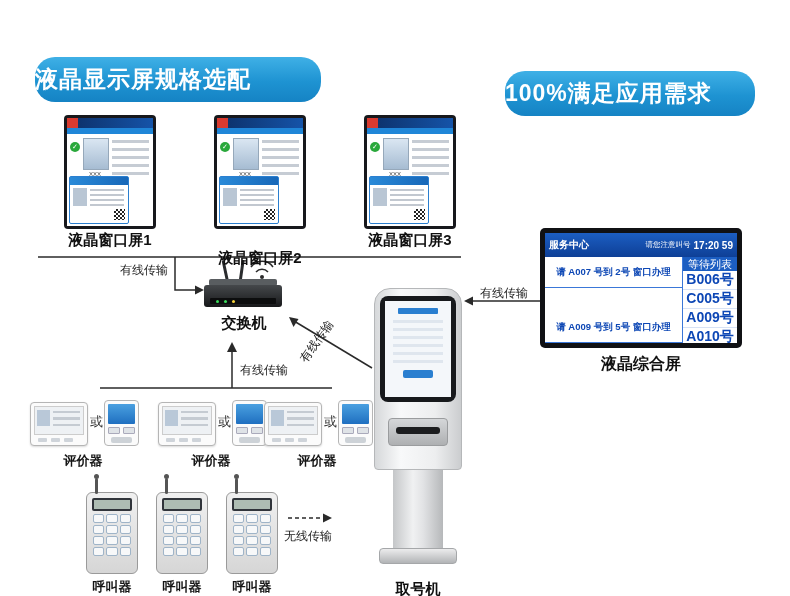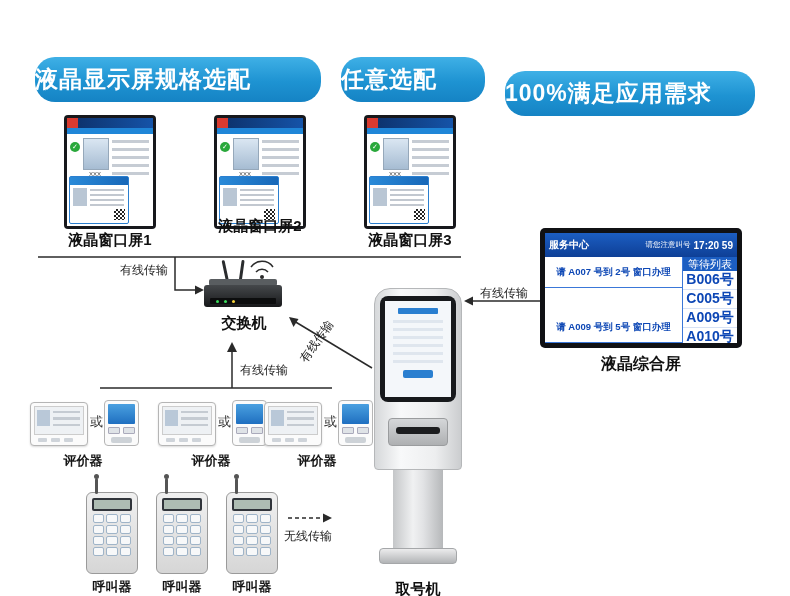--- a/index.html
+++ b/index.html
@@ -136,23 +136,20 @@
       <polygon points="289,317 298.5,319 293.5,327"></polygon>
       <polygon points="464,301 473,296.5 473,305.5"></polygon>
       <polygon points="332,518 323,513.5 323,522.5"></polygon>
       <circle cx="262" cy="277" r="2"></circle>
     </g>
   </svg>
 
   <div class="banner" style="left:35px;top:57px;width:286px">
     <span>液晶显示屏规格选配</span>
   </div>
-  <div class="banner" style="left:341px;top:57px;width:144px">
-    <span>任意选配</span>
-  </div>
   <div class="banner" style="left:505px;top:71px;width:250px">
     <span>100%满足应用需求</span>
   </div>
 
   <div class="monitor" style="left:64px;top:115px">
     <div class="mscreen">
       <div class="m-top">
           <span class="m-red"></span>
         </div>
       <div class="m-sub"></div>
@@ -198,21 +195,21 @@
       <div class="m-lines"></div>
       <div class="m-card">
         <div class="mc-head"></div>
         <div class="mc-photo"></div>
         <div class="mc-lines"></div>
         <div class="mc-qr"></div>
       </div>
     </div>
   </div>
   <div class="dev-label" style="left:55px;top:231px;width:110px">液晶窗口屏1</div>
-  <div class="dev-label" style="left:205px;top:217px;width:110px">液晶窗口屏2</div>
+  <div class="dev-label" style="left:205px;top:249px;width:110px">液晶窗口屏2</div>
   <div class="dev-label" style="left:355px;top:231px;width:110px">液晶窗口屏3</div>
 
   <div class="router">
     <div class="r-ant" style="left:20px;transform:rotate(-12deg)"></div>
     <div class="r-ant" style="left:36px;transform:rotate(8deg)"></div>
     <div class="r-lid"></div>
     <div class="r-box"></div>
     <div class="r-face"></div>
     <div class="r-led"></div>
   </div>

